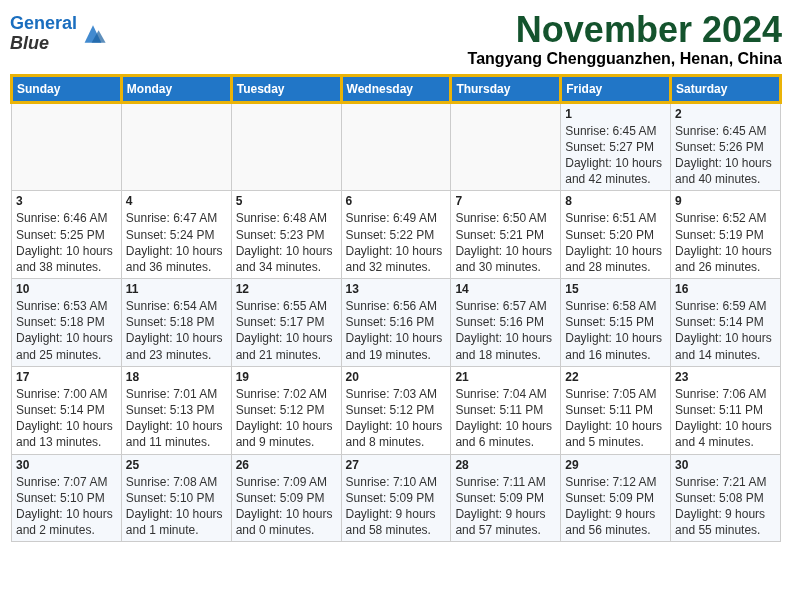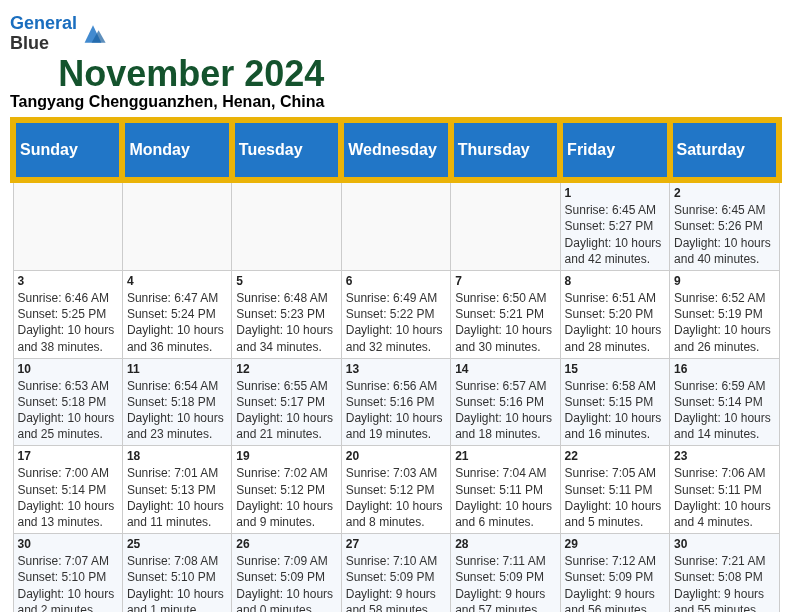--- a/index.html
+++ b/index.html
@@ -8,21 +8,20 @@
       background: #fff;
       width: 792px;
       min-height: 612px;
       padding: 10px;
     }
     .header {
       display: flex;
       align-items: flex-start;
       justify-content: space-between;
       margin-bottom: 6px;
-      flex-direction: column;
     }
     .logo {
       display: flex;
       align-items: center;
       margin-top: 4px;
     }
     .logo-text {
       font-size: 18px;
       font-weight: bold;
       color: #333;
@@ -51,25 +50,25 @@
       font-weight: bold;
     }
     table {
       width: 100%;
       border-collapse: collapse;
       table-layout: fixed;
     }
     thead tr th {
       background-color: #2176c7;
       color: #fff;
-      font-size: 16px;
-      font-weight: bold;
-      padding: 18px 4px;
+      font-size: 12px;
+      font-weight: bold;
+      padding: 5px 4px;
       text-align: left;
-      border: 6px solid #eab308;
+      border: 3px solid #eab308;
     }
     tbody tr td {
       border: 1px solid #ccc;
       vertical-align: top;
       padding: 3px 4px;
       font-size: 10px;
       color: #222;
       height: 80px;
       background: #fff;
     }
@@ -95,21 +94,21 @@
     }
   </style>
 </head>
 <body>
 
 <div class="header">
   <div class="logo">
     <div>
       <div class="logo-text">
         <span>General</span><br>
-        <span style="color:#333;">Blue</span>
+        <span style="color:#333;font-style:italic;">Blue</span>
       </div>
     </div>
     <svg class="logo-icon" viewBox="0 0 40 35" xmlns="http://www.w3.org/2000/svg">
       <polygon points="8,30 20,5 32,30" fill="#2176c7" opacity="0.85"></polygon>
       <polygon points="18,30 28,12 38,30" fill="#1a5fa0" opacity="0.7"></polygon>
     </svg>
   </div>
   <div class="title-block">
     <div class="month-title">November 2024</div>
     <div class="location-title">Tangyang Chengguanzhen, Henan, China</div>

